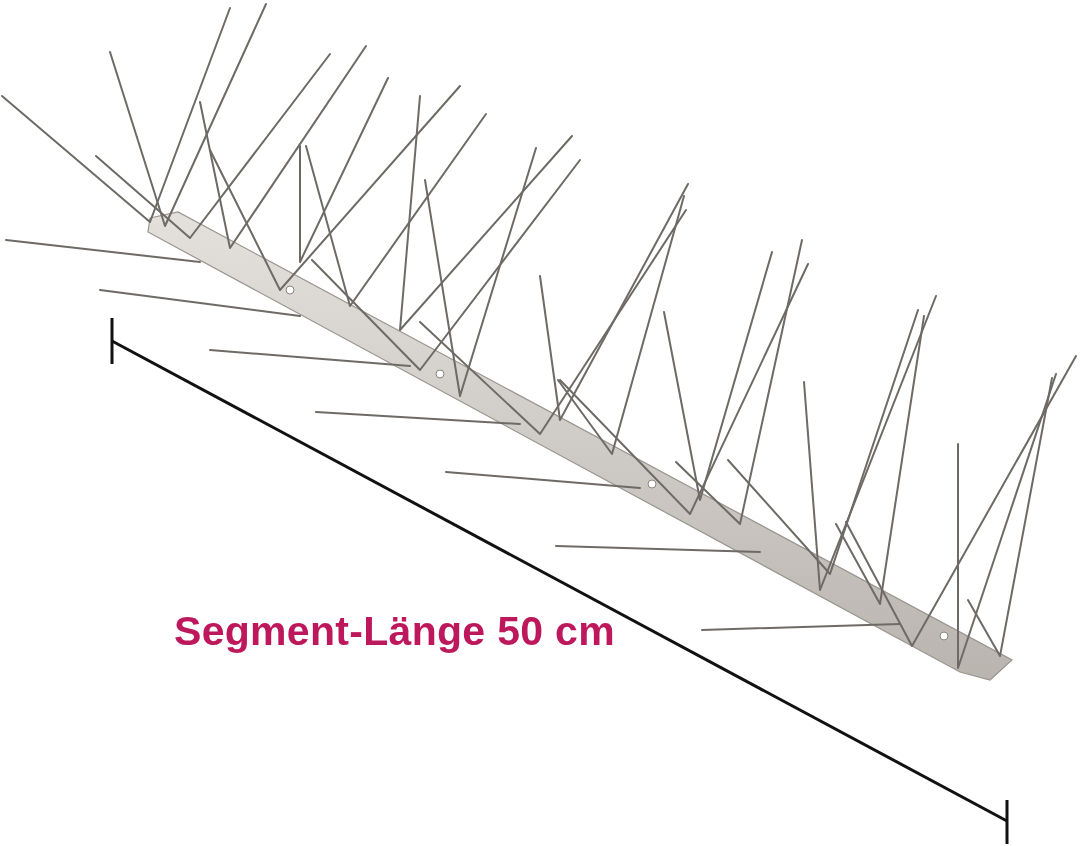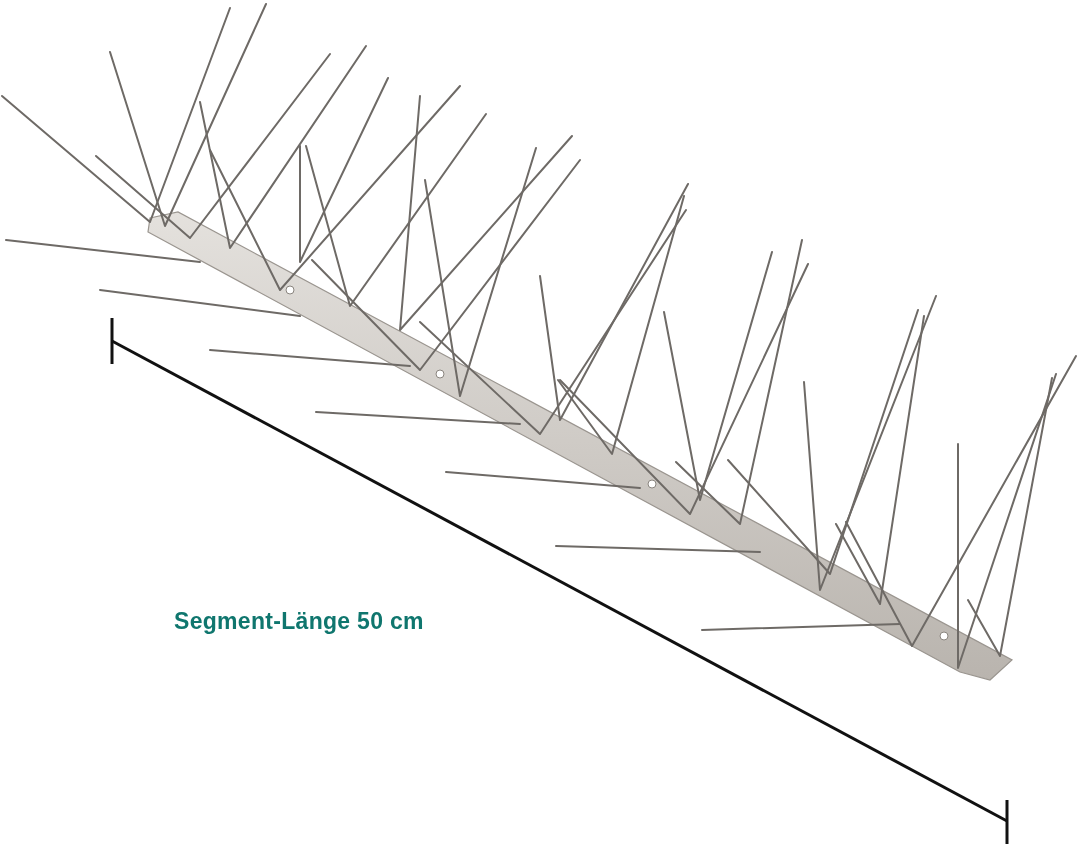--- a/index.html
+++ b/index.html
@@ -10,22 +10,22 @@
     overflow: hidden;
     background: #ffffff;
   }
   svg.art { position: absolute; left: 0; top: 0; }
   .label {
     position: absolute;
     left: 174px;
     top: 608px;
     font-family: "Liberation Sans", sans-serif;
     font-weight: bold;
-    font-size: 23px;
-    color: #0f766e;
+    font-size: 41px;
+    color: #be185d;
     letter-spacing: 0.3px;
     white-space: nowrap;
   }
 </style>
 </head>
 <body>
 
 <div class="canvas">
   <svg class="art" width="1080" height="846" viewBox="0 0 1080 846">
     <defs>

